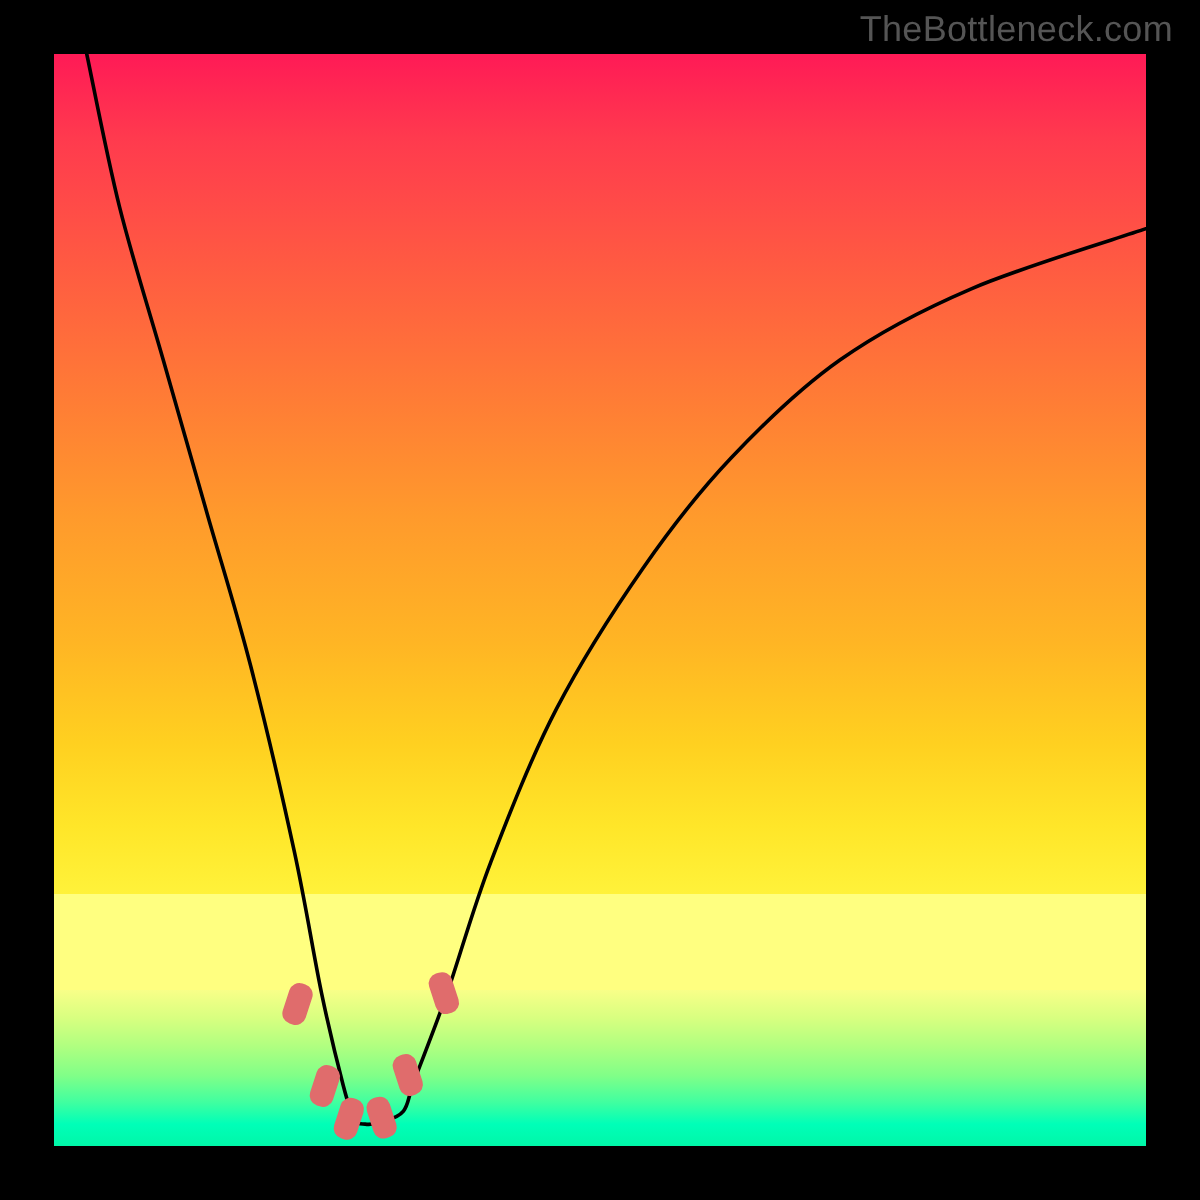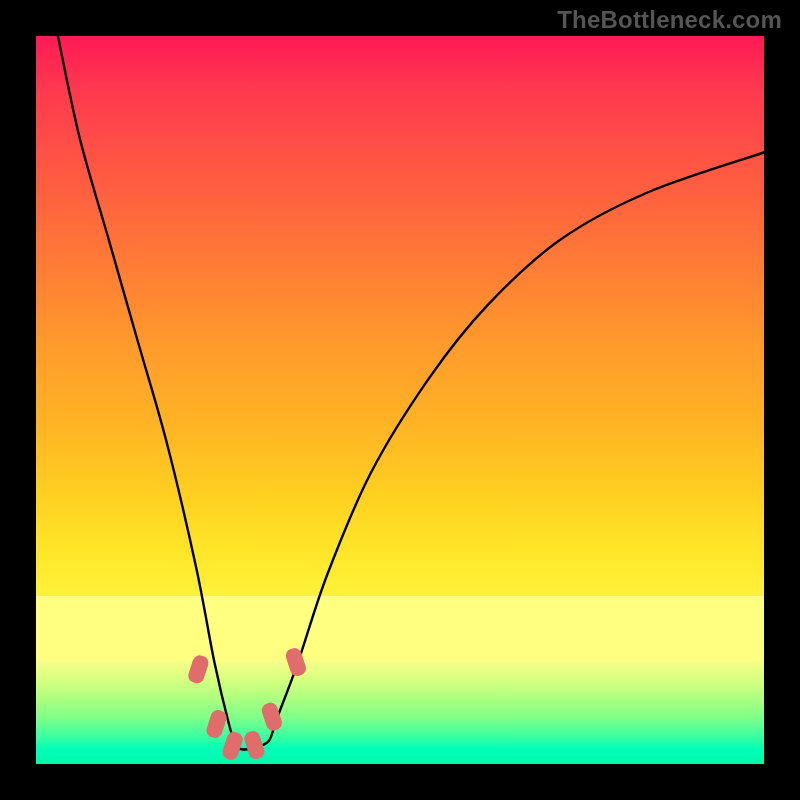--- a/index.html
+++ b/index.html
@@ -64,21 +64,21 @@
       #00f7a8 100%
     );
   }
   .watermark {
     position: absolute;
     top: 6px;
     right: 18px;
     color: #555;
     font-size: 24px;
     letter-spacing: 0.2px;
-    font-weight: 700;
+    font-weight: 400;
     user-select: none;
   }
   svg.curve {
     position: absolute;
     left: 0; top: 0;
     width: 728px;
     height: 728px;
   }
 </style>
 </head>

